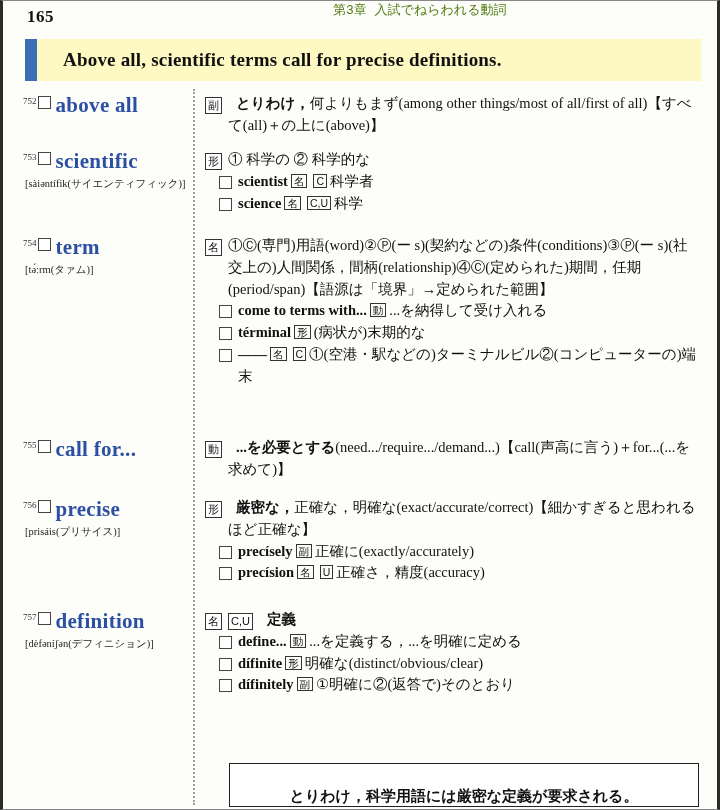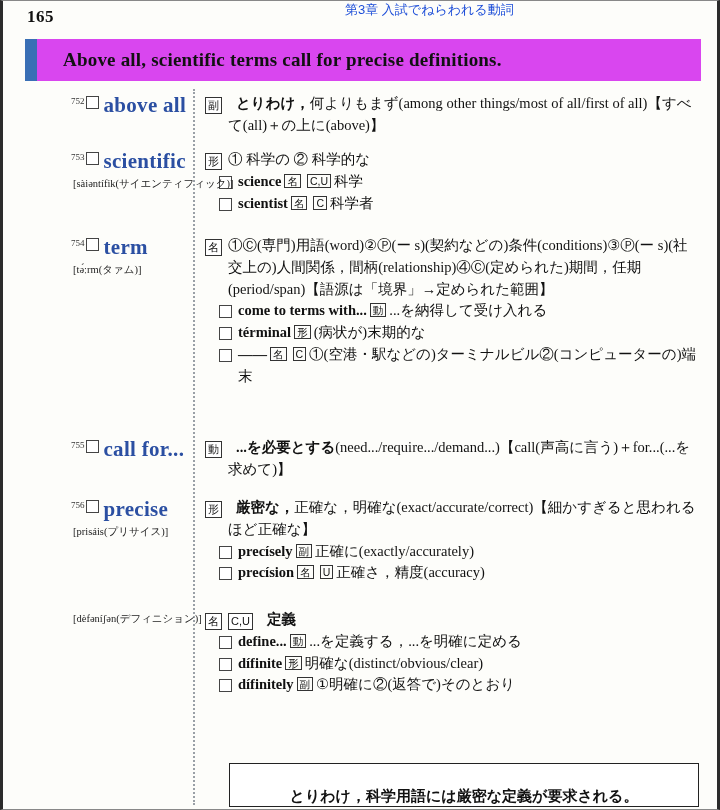--- a/index.html
+++ b/index.html
@@ -18,28 +18,28 @@
     border-top:1px solid #888;
     border-bottom:1px solid #888;
     box-sizing:border-box;
     padding:6px;
   }
   .page-number{
     position:absolute;left:24px;top:6px;
     font-size:17px;font-weight:bold;letter-spacing:.5px;
   }
   .top-ghost{
-    position:absolute;left:342px;top:0px;width:330px;height:22px;
-    color:#1d4ed8;font-size:13px;overflow:hidden;white-space:nowrap;
-    font-family:Liberation Sans, sans-serif;
+    position:absolute;left:330px;top:0px;width:330px;height:22px;
+    color:#4d7c0f;font-size:13px;overflow:hidden;white-space:nowrap;
+    font-family:Liberation Mono, monospace;
   }
   
   .banner{
     position:absolute;left:22px;top:38px;width:676px;height:42px;
-    background:#d946ef;
+    background:#fef9c3;
     display:flex;align-items:center;
     box-sizing:border-box;
   }
   .banner .bar{
     width:12px;height:42px;background:#3a6fb5;flex:0 0 12px;
   }
   .banner .headline{
     padding-left:26px;
     font-size:19px;font-weight:bold;
     font-family:"Liberation Serif",serif;
@@ -54,21 +54,20 @@
     position:absolute;left:0;top:92px;right:0;
   }
   .entry{
     position:relative;
     display:block;
     margin-bottom:2px;
   }
   .lefthead{
     position:absolute;left:20px;width:168px;
     font-family:"Liberation Serif",serif;
-    margin-left:48px;
   }
   .numline{
     display:flex;align-items:flex-start;
   }
   .num{
     font-size:9px;color:#333;padding-top:3px;
   }
   .chk{
     display:inline-block;width:11px;height:11px;
     border:1px solid #444;margin:3px 5px 0 1px;background:#fff;
@@ -164,25 +163,25 @@
         </div>
         <span class="phon">[sàiəntífik(サイエンティフィック)]</span>
       </div>
       <div class="right">
         <div class="row">
           <span class="tag">形</span>
           <span class="body">① 科学の ② 科学的な</span>
         </div>
         <div class="sub">
           <span class="sbox"></span>
+          <span class="subbody"><span class="sw">scientist</span><span class="minitag">名</span><span class="minitag">C</span><span>科学者</span></span>
+        </div>
+        <div class="sub">
+          <span class="sbox"></span>
           <span class="subbody"><span class="sw">science</span><span class="minitag">名</span><span class="minitag">C,U</span><span>科学</span></span>
-        </div>
-        <div class="sub">
-          <span class="sbox"></span>
-          <span class="subbody"><span class="sw">scientist</span><span class="minitag">名</span><span class="minitag">C</span><span>科学者</span></span>
         </div>
       </div>
     </div>
 
     <div class="entry" style="min-height:200px;">
       <div class="lefthead">
         <div class="numline">
           <span class="num">754</span>
           <span class="chk"></span>
           <span class="headword">term</span>
@@ -245,20 +244,25 @@
         </div>
         <div class="sub">
           <span class="sbox"></span>
           <span class="subbody"><span class="sw">precísion</span><span class="minitag">名</span><span class="minitag">U</span><span>正確さ，精度(accuracy)</span></span>
         </div>
       </div>
     </div>
 
     <div class="entry" style="min-height:110px;">
       <div class="lefthead">
+        <div class="numline">
+          <span class="num">757</span>
+          <span class="chk"></span>
+          <span class="headword">definition</span>
+        </div>
         <span class="phon">[dèfəníʃən(デフィニション)]</span>
       </div>
       <div class="right">
         <div class="row">
           <span class="tag">名</span>
           <span class="tag">C,U</span>
           <span class="body jp">定義</span>
         </div>
         <div class="sub">
           <span class="sbox"></span>

